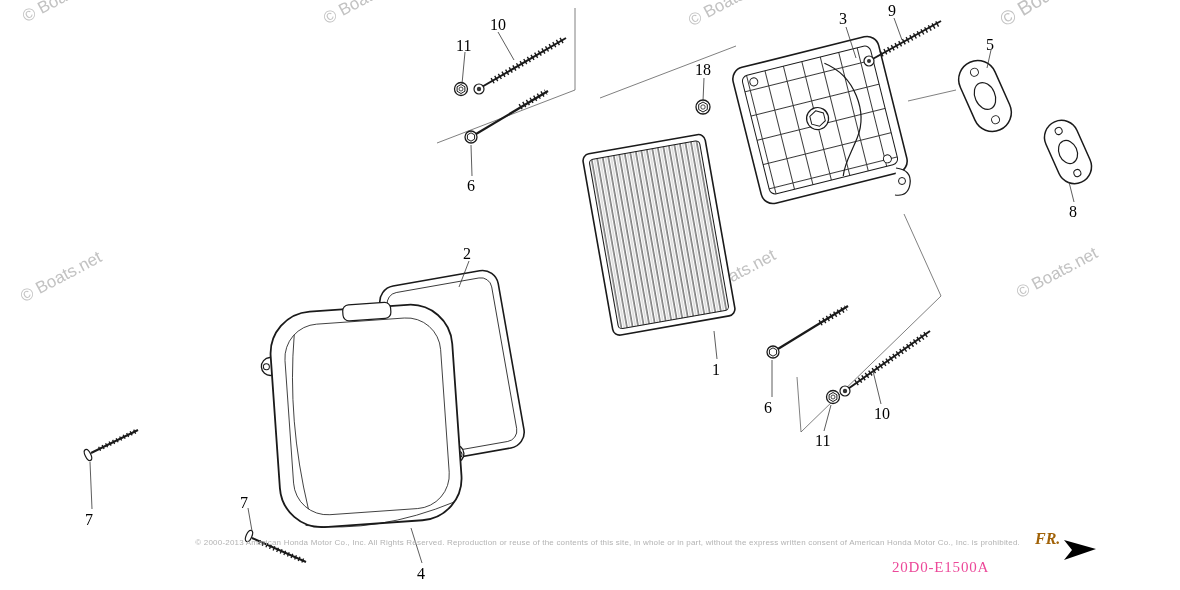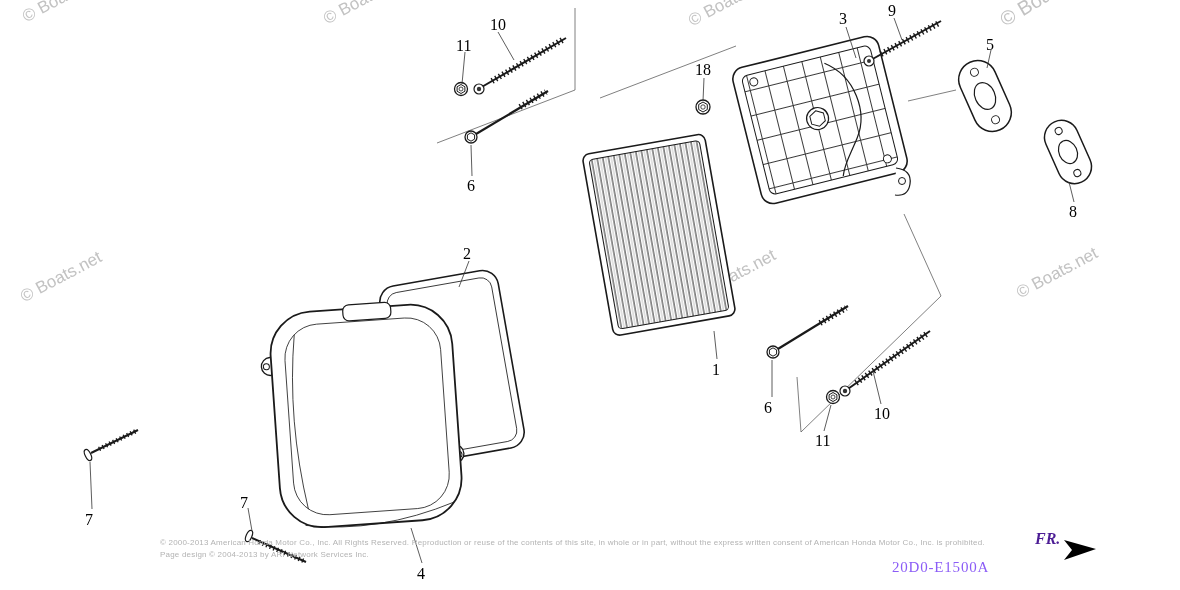--- a/index.html
+++ b/index.html
@@ -27,44 +27,44 @@
     position:absolute;
     font-family:"Liberation Serif", serif;
     font-size:16px;
     color:#000;
     line-height:1;
     cursor:pointer;
   }
   .footer-line {
     position:absolute;
     left:160px; right:160px;
-    text-align:left;
+    text-align:right;
     font-family:"Liberation Sans", sans-serif;
     font-size:8px;
     color:#b3b3b3;
     letter-spacing:.2px;
     white-space:nowrap;
     overflow:hidden;
   }
   .code {
     position:absolute;
     left:892px; top:559px;
     font-family:"Liberation Serif", serif;
     font-size:15px;
     letter-spacing:.8px;
-    color:#8b5cf6;
+    color:#ec4899;
   }
   .fr {
     position:absolute;
     left:1035px; top:530px;
     font-family:"Liberation Serif", serif;
     font-size:16px;
     font-style:italic;
     font-weight:bold;
-    color:#4c1d95;
+    color:#a16207;
   }
 </style>
 </head>
 <body>
 
 <div class="stage">
 
   <div class="wm" style="left:24px;top:8px">© Boats.net</div>
   <div class="wm" style="left:325px;top:10px">© Boats.net</div>
   <div class="wm" style="left:690px;top:12px">© Boats.net</div>
@@ -235,19 +235,18 @@
   <div class="plabel" style="left:712px;top:362px">1</div>
   <div class="plabel" style="left:463px;top:246px">2</div>
   <div class="plabel" style="left:417px;top:566px">4</div>
   <div class="plabel" style="left:85px;top:512px">7</div>
   <div class="plabel" style="left:240px;top:495px">7</div>
   <div class="plabel" style="left:764px;top:400px">6</div>
   <div class="plabel" style="left:874px;top:406px">10</div>
   <div class="plabel" style="left:815px;top:433px">11</div>
 
   <div class="footer-line" style="top:538px">© 2000-2013 American Honda Motor Co., Inc. All Rights Reserved. Reproduction or reuse of the contents of this site, in whole or in part, without the express written consent of American Honda Motor Co., Inc. is prohibited.</div>
-  <div class="footer-line" style="top:550px">Page design © 2004-2013 by ARI Network Services Inc.</div>
   <div class="code">20D0-E1500A</div>
   <div class="fr">
     <span>FR.</span>
   </div>
 
 </div>
 
 </body></html>

